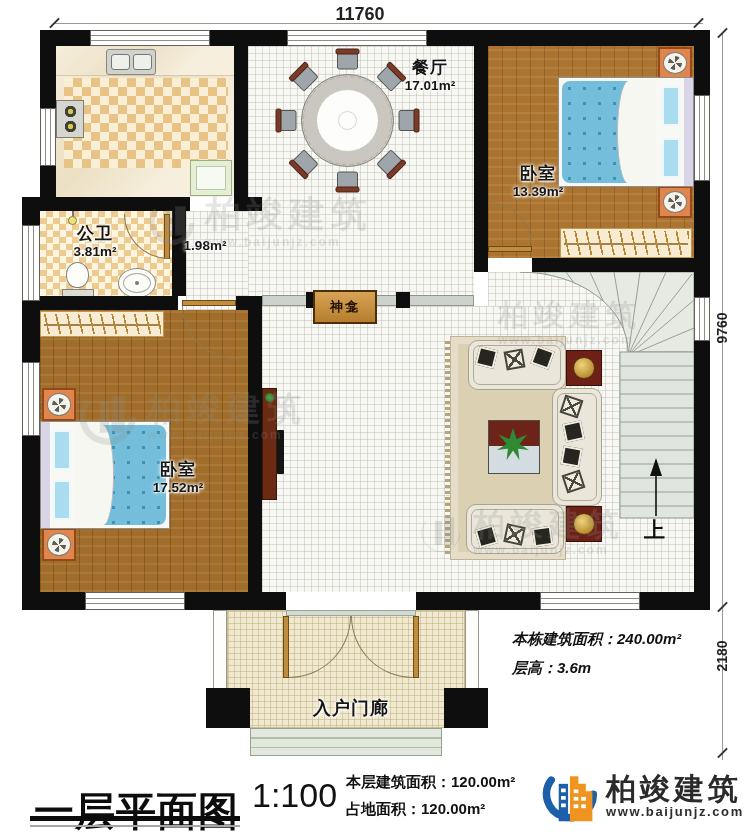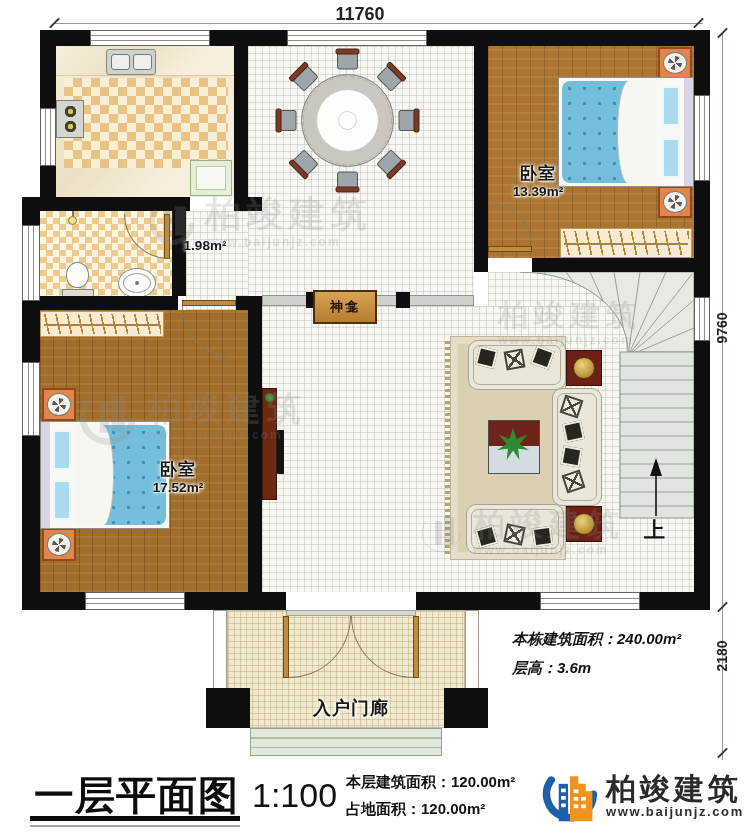--- a/index.html
+++ b/index.html
@@ -334,22 +334,30 @@
   <div class="threshold" style="left:286px;top:610px;width:130px;height:6px;"></div>
   <div class="leaf" style="left:283px;top:616px;width:6px;height:62px;"></div>
   <div class="leaf" style="left:413px;top:616px;width:6px;height:62px;"></div>
   <div class="arc br" style="left:289px;top:616px;width:62px;height:62px;"></div>
   <div class="arc bl" style="left:351px;top:616px;width:62px;height:62px;"></div>
 
   <div class="shrine" style="left:313px;top:290px;width:64px;height:34px;">
     <span>神龛</span>
   </div>
 
+  <div class="rlabel" style="left:50px;top:224px;width:90px;">
+    <span class="nm">公卫</span>
+    <span class="ar">3.81m²</span>
+  </div>
   <div class="rlabel" style="left:165px;top:238px;width:80px;">
     <span class="ar">1.98m²</span>
+  </div>
+  <div class="rlabel" style="left:385px;top:58px;width:90px;">
+    <span class="nm">餐厅</span>
+    <span class="ar">17.01m²</span>
   </div>
   <div class="rlabel" style="left:493px;top:164px;width:90px;">
     <span class="nm">卧室</span>
     <span class="ar">13.39m²</span>
   </div>
   <div class="rlabel" style="left:133px;top:460px;width:90px;">
     <span class="nm">卧室</span>
     <span class="ar">17.52m²</span>
   </div>
   <div class="rlabel" style="left:276px;top:698px;width:150px;">
@@ -397,21 +405,21 @@
   <div class="tick" style="left:716px;top:606px;"></div>
   <div class="tick" style="left:716px;top:752px;"></div>
   <div class="vlab" style="left:692px;top:320px;width:60px;">9760</div>
   <div class="vlab" style="left:692px;top:648px;width:60px;">2180</div>
 
   <div class="note" style="left:512px;top:624px;">
     <span>本栋建筑面积：</span><span>240.00m²</span><br>
     <span>层高：</span><span>3.6m</span>
   </div>
 
-  <div class="tb-title" style="left:34px;top:768px;">一层平面图</div>
+  <div class="tb-title" style="left:34px;top:784px;">一层平面图</div>
   <div class="tb-rule1" style="left:30px;top:816px;width:210px;height:5px;"></div>
   <div class="tb-rule2" style="left:30px;top:825px;width:210px;height:2px;"></div>
   <div class="tb-scale" style="left:252px;top:776px;">1:100</div>
   <div class="tb-areas" style="left:346px;top:768px;">
     <span>本层建筑面积：</span><span>120.00m²</span><br>
     <span>占地面积：</span><span>120.00m²</span>
   </div>
   <div class="logo" style="left:540px;top:764px;">
     <svg width="58" height="64" viewBox="0 0 62 66">
       <path d="M12,16 A 25,25 0 1 0 57,31" fill="none" stroke-width="8" stroke-linecap="round" stroke="#1d5fa8"></path>

